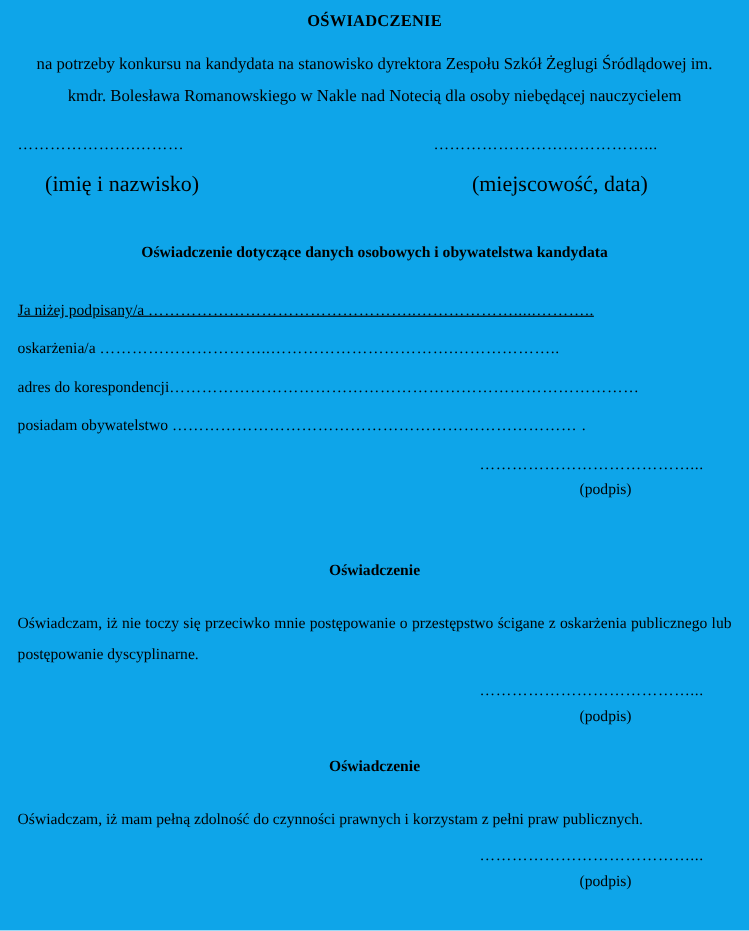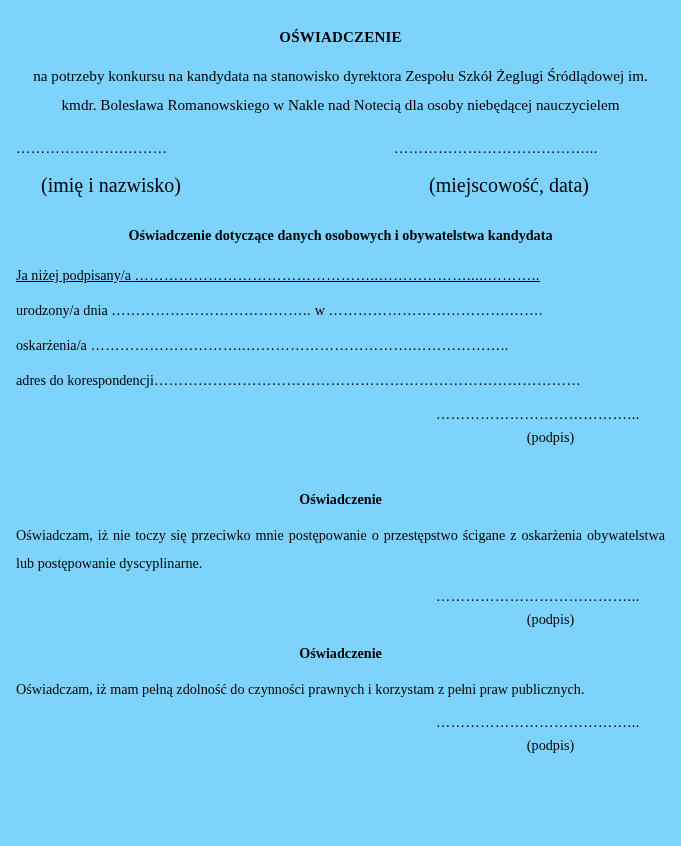--- a/index.html
+++ b/index.html
@@ -9,24 +9,24 @@
     background: #ffffff;
   }
   body {
     font-family: "Liberation Serif", "DejaVu Serif", serif;
     color: #000000;
   }
   #page {
     position: relative;
     width: 681px;
     height: 846px;
-    background: #7dd3fc;
+    background: #0ea5e9;
     overflow: hidden;
     box-sizing: border-box;
-    padding: 17px 16px;
+    padding: 0 16px;
   }
 
   
   .doc-title {
     margin: 0;
     padding-top: 11px;
     text-align: center;
     font-size: 15px;
     font-weight: bold;
     letter-spacing: 0.2px;
@@ -34,21 +34,21 @@
   }
   .doc-subtitle {
     margin: 0;
     padding-top: 14px;
     text-align: center;
     font-size: 15.2px;
     font-weight: normal;
     line-height: 29px;
   }
   .section-heading {
-    margin: 0;
+    margin: 12px;
     text-align: center;
     font-size: 14.2px;
     font-weight: bold;
     line-height: 20px;
   }
 
   
   .field-row {
     font-size: 14.2px;
     line-height: 16px;
@@ -149,45 +149,45 @@
   <div class="spacer-md"></div>
 
   <h3 class="section-heading">Oświadczenie dotyczące danych osobowych i obywatelstwa kandydata</h3>
 
   <div class="spacer-md"></div>
 
   <div class="field-row" style="margin-bottom:19px;text-decoration:underline;">
     <span class="field-label">Ja niżej podpisany/a </span><span class="dots">…………………………………………..……………….....………..</span>
   </div>
 
-  <div class="field-row" style="margin-bottom:19px;">
-    <span class="field-label">urodzony/a dnia </span><span class="dots">…………………………………..</span><span class="field-label"> w </span><span class="dots">……………………………….…….</span>
-  </div>
 
   <div class="field-row" style="margin-bottom:19px;">
     <span class="field-label">oskarżenia/a </span><span class="dots">…………………………..…………………………….………………..</span>
   </div>
 
   <div class="field-row" style="margin-bottom:19px;">
     <span class="field-label">adres do korespondencji</span><span class="dots">……………………………………………………………………………</span>
   </div>
 
+  <div class="field-row" style="margin-bottom:20px;">
+    <span class="field-label">posiadam obywatelstwo </span><span class="dots">………………………………………………………………… .</span>
+  </div>
 
   <div class="sig-block">
     <div class="sig-dots">…………………………………...</div>
     <div class="sig-label">(podpis)</div>
   </div>
 
   <div class="spacer-lg"></div>
 
   <h3 class="section-heading">Oświadczenie</h3>
 
   <div class="spacer-sm"></div>
 
-  <p class="body-par">Oświadczam, iż nie toczy się przeciwko mnie postępowanie o przestępstwo ścigane z oskarżenia obywatelstwa lub postępowanie dyscyplinarne.</p>
+  <p class="body-par">Oświadczam, iż nie toczy się przeciwko mnie postępowanie o przestępstwo ścigane z oskarżenia publicznego lub postępowanie dyscyplinarne.</p>
 
   <div class="spacer-sm"></div>
 
   <div class="sig-block">
     <div class="sig-dots">…………………………………...</div>
     <div class="sig-label">(podpis)</div>
   </div>
 
   <div class="spacer-xs"></div>
 

